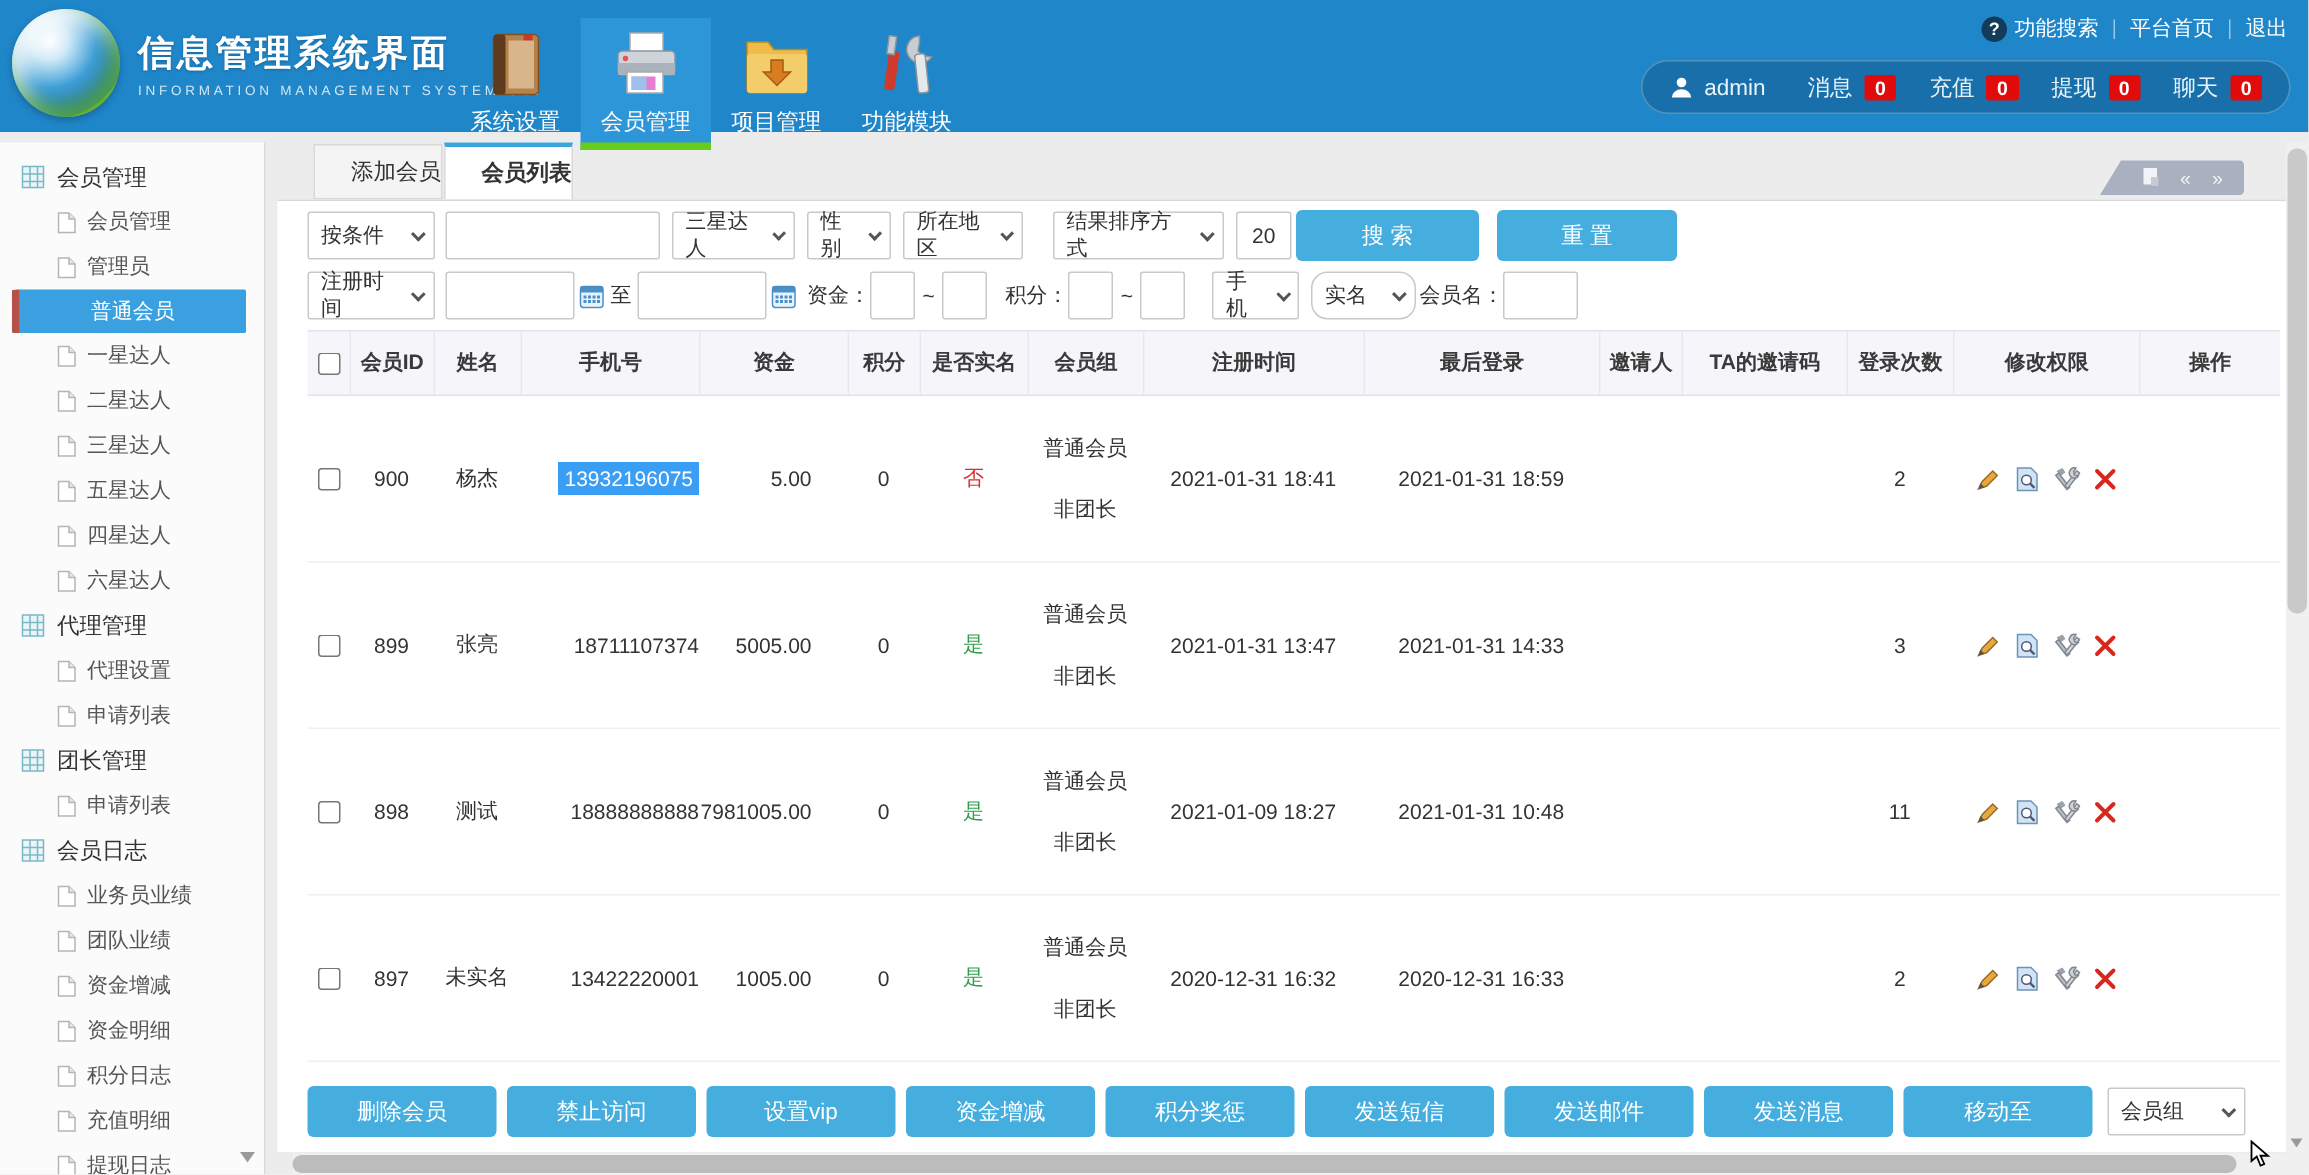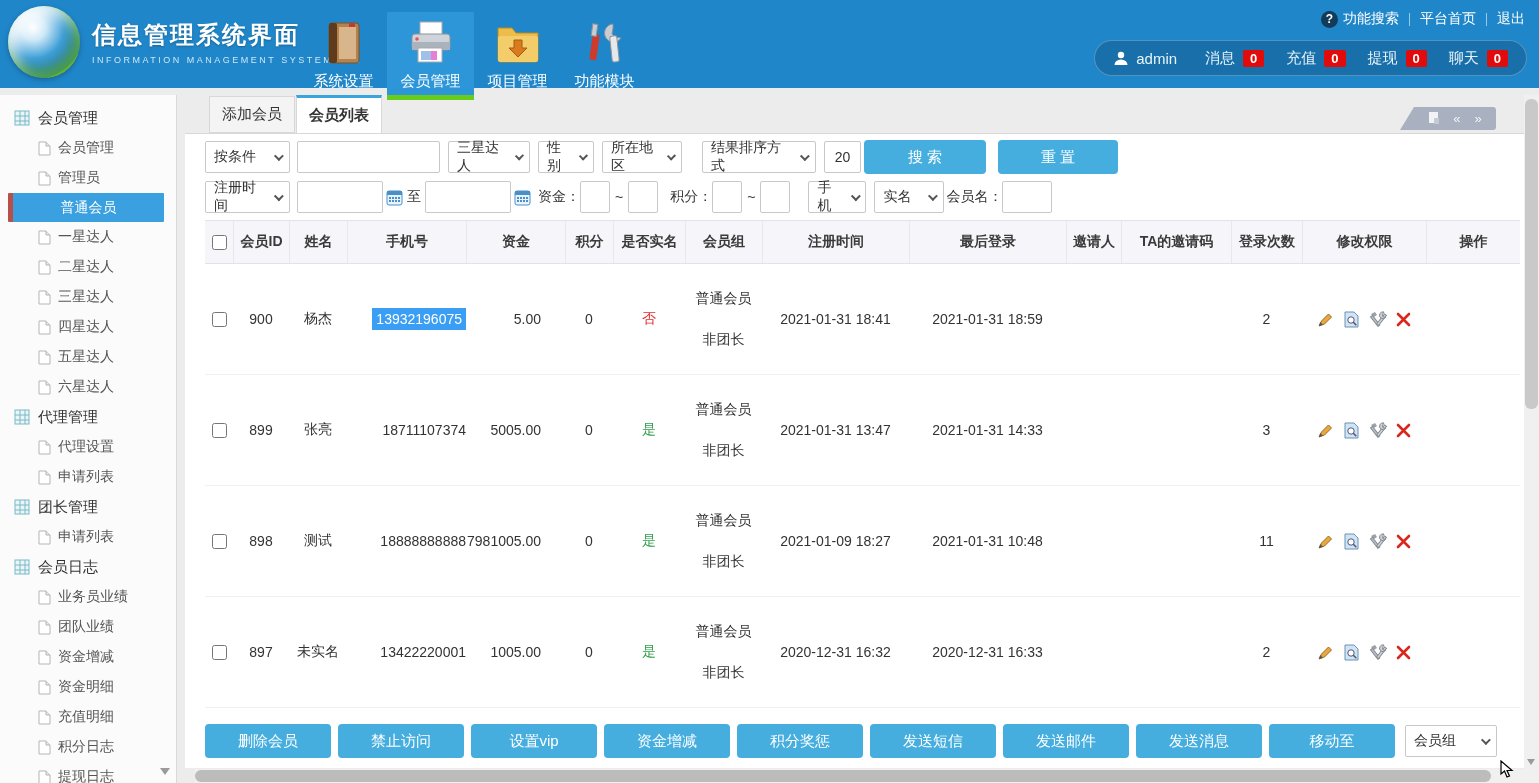--- a/index.html
+++ b/index.html
@@ -45,21 +45,21 @@
   .side-item .pico { margin-right:7px; display:flex; }
   .side-item.active { background:#3aa0e0; color:#fff; border-left:5px solid #b8504a; margin:0 12px 0 8px;
      padding-left:0; justify-content:center; height:29px; border-radius:1px; }
   .side-arrow { position:absolute; right:6px; bottom:8px; width:0; height:0;
      border-left:5px solid transparent; border-right:5px solid transparent; border-top:7px solid #9a9a9a; }
 
   
   .content { position:absolute; left:185px; top:95px; width:1339px; height:688px; }
   .tabbar { position:relative; height:38px; }
   .tab { position:absolute; top:1px; height:37px; width:86px; background:#f4f4f4; border:1px solid #d8d8d8;
-     display:flex; align-items:center; justify-content:center; font-size:15px; cursor:pointer; color:#333; }
+     display:flex; align-items:center; justify-content:flex-end; font-size:15px; cursor:pointer; color:#333; }
   .tab.t0 { left:24px; }
   .tab.t1 { left:111px; background:#fff; border-top:3px solid #3aa5dc; border-bottom:none; font-weight:bold; height:38px; top:0; }
   .tabnav { position:absolute; right:28px; top:12px; width:82px; height:23px; background:#a9b0bf;
      border-radius:0 3px 3px 0; display:flex; align-items:center; justify-content:space-evenly; color:#f2f3f6; cursor:pointer; }
   .tabnav::before { content:""; position:absolute; left:-14px; top:0; border-bottom:23px solid #a9b0bf; border-left:14px solid transparent; }
   .tabnav span { font-size:13px; line-height:1; }
   .whitepanel { position:absolute; left:0; top:38px; width:1339px; height:635px; background:#fff; border-top:1px solid #d8d8d8; }
 
   
   .frow { display:flex; align-items:center; padding-left:20px; height:42px; }
@@ -266,30 +266,30 @@
         </span>
         <span>三星达人</span>
       </div>
     <div class="side-item">
         <span class="pico">
           <svg width="13" height="15" viewBox="0 0 13 15">
             <path d="M1 1 h7 l4 4 v9 h-11 z" fill="#fff" stroke="#b5b5b5"></path>
             <path d="M8 1 v4 h4" fill="#e8e8e8" stroke="#b5b5b5"></path>
           </svg>
         </span>
+        <span>五星达人</span>
+      </div>
+    <div class="side-item">
+        <span class="pico">
+          <svg width="13" height="15" viewBox="0 0 13 15">
+            <path d="M1 1 h7 l4 4 v9 h-11 z" fill="#fff" stroke="#b5b5b5"></path>
+            <path d="M8 1 v4 h4" fill="#e8e8e8" stroke="#b5b5b5"></path>
+          </svg>
+        </span>
         <span>四星达人</span>
-      </div>
-    <div class="side-item">
-        <span class="pico">
-          <svg width="13" height="15" viewBox="0 0 13 15">
-            <path d="M1 1 h7 l4 4 v9 h-11 z" fill="#fff" stroke="#b5b5b5"></path>
-            <path d="M8 1 v4 h4" fill="#e8e8e8" stroke="#b5b5b5"></path>
-          </svg>
-        </span>
-        <span>五星达人</span>
       </div>
     <div class="side-item">
         <span class="pico">
           <svg width="13" height="15" viewBox="0 0 13 15">
             <path d="M1 1 h7 l4 4 v9 h-11 z" fill="#fff" stroke="#b5b5b5"></path>
             <path d="M8 1 v4 h4" fill="#e8e8e8" stroke="#b5b5b5"></path>
           </svg>
         </span>
         <span>六星达人</span>
       </div>
@@ -386,30 +386,30 @@
         </span>
         <span>资金明细</span>
       </div>
     <div class="side-item">
         <span class="pico">
           <svg width="13" height="15" viewBox="0 0 13 15">
             <path d="M1 1 h7 l4 4 v9 h-11 z" fill="#fff" stroke="#b5b5b5"></path>
             <path d="M8 1 v4 h4" fill="#e8e8e8" stroke="#b5b5b5"></path>
           </svg>
         </span>
+        <span>积分日志</span>
+      </div>
+    <div class="side-item">
+        <span class="pico">
+          <svg width="13" height="15" viewBox="0 0 13 15">
+            <path d="M1 1 h7 l4 4 v9 h-11 z" fill="#fff" stroke="#b5b5b5"></path>
+            <path d="M8 1 v4 h4" fill="#e8e8e8" stroke="#b5b5b5"></path>
+          </svg>
+        </span>
         <span>充值明细</span>
-      </div>
-    <div class="side-item">
-        <span class="pico">
-          <svg width="13" height="15" viewBox="0 0 13 15">
-            <path d="M1 1 h7 l4 4 v9 h-11 z" fill="#fff" stroke="#b5b5b5"></path>
-            <path d="M8 1 v4 h4" fill="#e8e8e8" stroke="#b5b5b5"></path>
-          </svg>
-        </span>
-        <span>积分日志</span>
       </div>
     <div class="side-item">
         <span class="pico">
           <svg width="13" height="15" viewBox="0 0 13 15">
             <path d="M1 1 h7 l4 4 v9 h-11 z" fill="#fff" stroke="#b5b5b5"></path>
             <path d="M8 1 v4 h4" fill="#e8e8e8" stroke="#b5b5b5"></path>
           </svg>
         </span>
         <span>提现日志</span>
       </div>
@@ -490,21 +490,21 @@
         <span class="lbl" style="margin:0 5px;">~</span>
         <input class="inp" style="width: 30px;" value="">
         <span class="lbl" style="margin-left:12px;">积分：</span>
         <input class="inp" style="width: 30px;" value="">
         <span class="lbl" style="margin:0 5px;">~</span>
         <input class="inp" style="width: 30px;" value="">
         <div class="sel" style="width:58px; margin-left:18px;">
             <span>手机</span>
             <span class="chev"></span>
           </div>
-        <div class="sel" style="width:70px; margin-left:8px;">
+        <div class="sel" style="width:70px; margin-left:8px;border-radius:11px;">
             <span>实名</span>
             <span class="chev"></span>
           </div>
         <span class="lbl" style="margin-left:2px;">会员名：</span>
         <input class="inp" style="width: 50px;" value="">
       </div>
 
       <div class="tbl">
         <div class="thead">
           <div class="cell c0">

